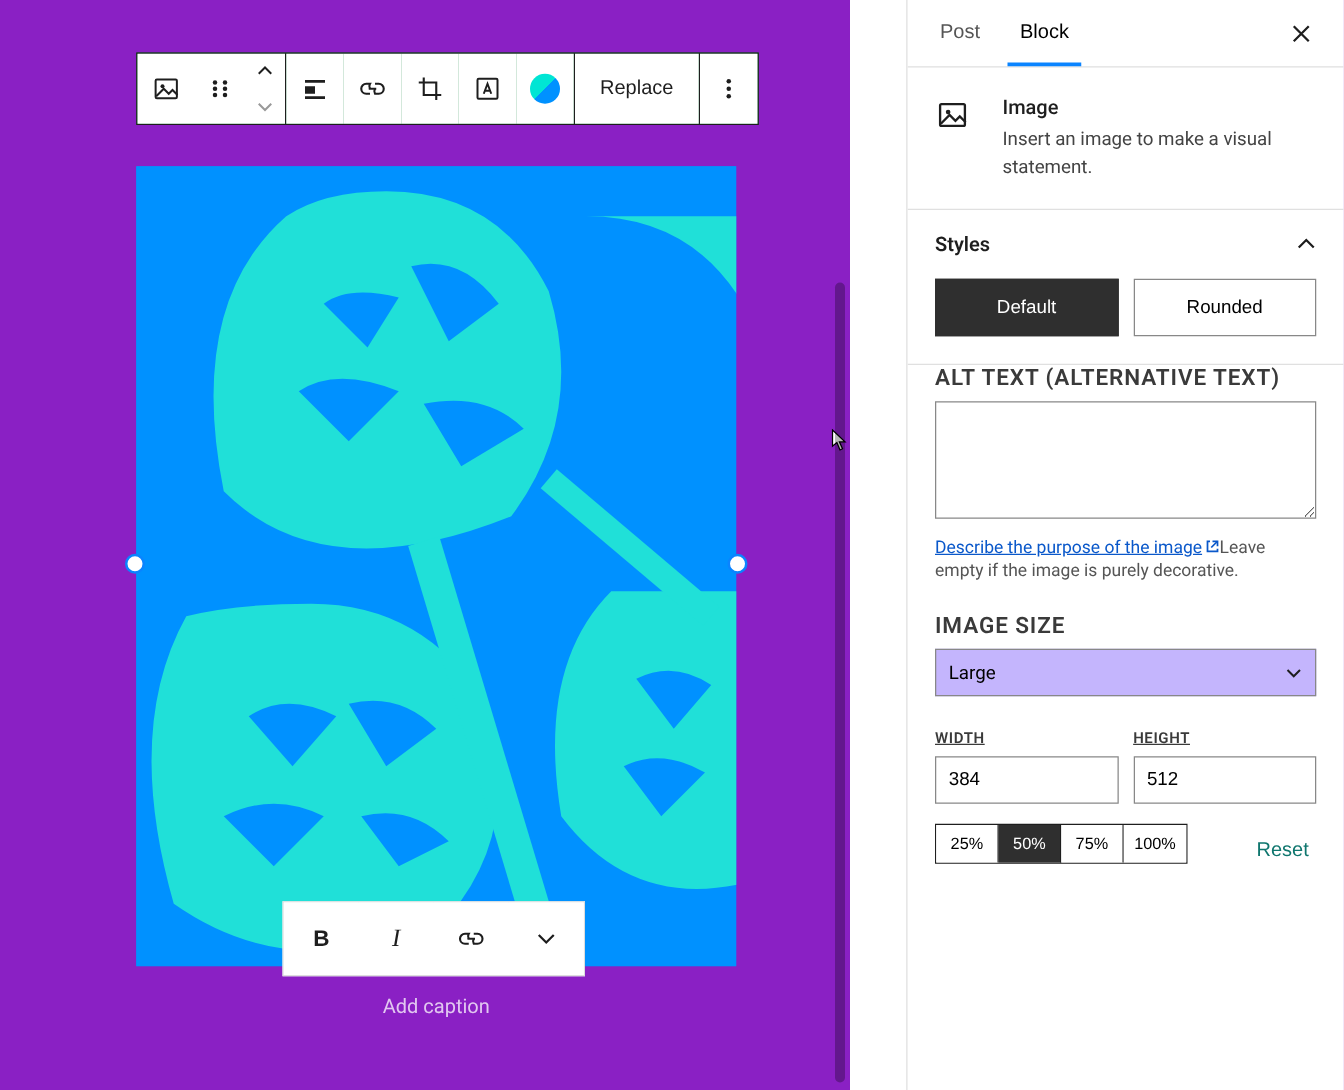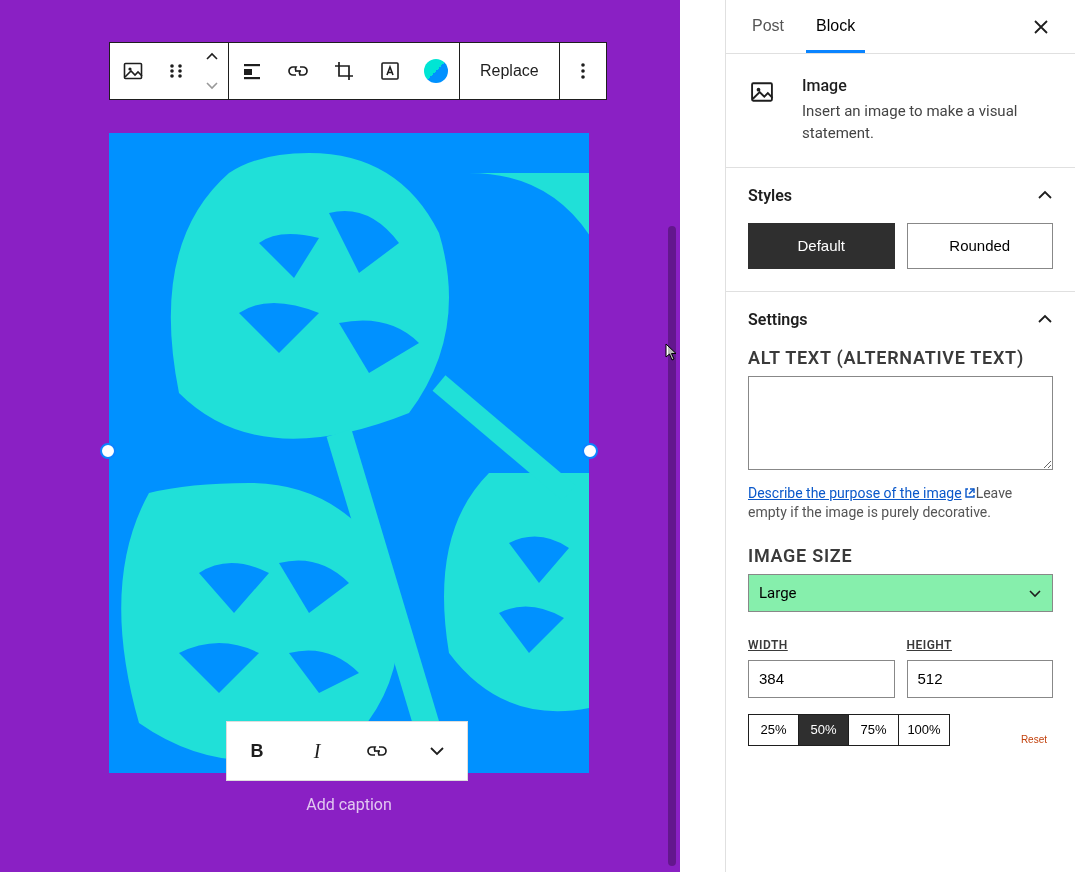--- a/index.html
+++ b/index.html
@@ -214,21 +214,21 @@
     line-height:1.4;
   }
   .helper a { color:#0a58ca; text-decoration:underline;}
   .ext-icon { display:inline-block; vertical-align:-1px; margin-left:2px;}
 
   .select {
     width:100%;
     height:38px;
     border:1px solid #888;
     padding:0 10px;
-    background:#86efac;
+    background:#c4b5fd;
     font-size:15px;
     display:flex;
     align-items:center;
     justify-content:space-between;
     cursor:pointer;
   }
 
   .dim-label { font-size:15px; color:#1e1e1e; font-weight:500; margin-bottom:14px;}
   .dim-row { display:flex; gap:12px;}
   .dim-col { flex:1;}
@@ -239,21 +239,21 @@
   .pct-group { display:flex; border:1px solid #1e1e1e;}
   .pct-btn {
     width:50px; height:30px;
     background:#fff; border:none;
     font-size:13px;
     cursor:pointer;
     border-right:1px solid #1e1e1e;
   }
   .pct-btn:last-child { border-right:none;}
   .pct-btn.active { background:#2f2f2f; color:#fff;}
-  .reset-btn { margin-left:auto; background:none; border:none; color:#c2410c; font-size:10px; cursor:pointer;}
+  .reset-btn { margin-left:auto; background:none; border:none; color:#0f766e; font-size:16px; cursor:pointer;}
 </style>
 </head>
 <body>
 
 <div class="canvas">
 
   <div class="block-toolbar">
     <div class="tb-group">
       <button class="tb-btn">
         <svg width="24" height="24" viewBox="0 0 24 24" fill="none" stroke="#1e1e1e" stroke-width="1.6">
@@ -417,26 +417,20 @@
     </div>
     <div class="panel-body">
       <div class="style-buttons">
         <button class="style-btn active">Default</button>
         <button class="style-btn">Rounded</button>
       </div>
     </div>
   </div>
 
   <div class="panel" style="border-bottom:none">
-    <div class="panel-header">
-      <span class="title">Settings</span>
-      <svg width="16" height="12" viewBox="0 0 16 12">
-          <path d="M2 9 L8 3 L14 9" fill="none" stroke="#1e1e1e" stroke-width="1.8"></path>
-        </svg>
-    </div>
     <div class="panel-body">
       <div class="field-label">ALT TEXT (ALTERNATIVE TEXT)</div>
       <textarea class="alt" style=""></textarea>
       <div class="helper">
         <a href="#"><span>Describe the purpose of the image</span><span class="ext-icon"><svg width="12" height="12" viewBox="0 0 12 12" fill="none" stroke="#0a58ca" stroke-width="1.4">
                 <path d="M4 2 H2 V10 H10 V8"></path>
                 <path d="M6 2 H10 V6"></path>
                 <path d="M10 2 L5 7"></path>
               </svg></span></a><span>Leave empty if the image is purely decorative.</span>
       </div>

